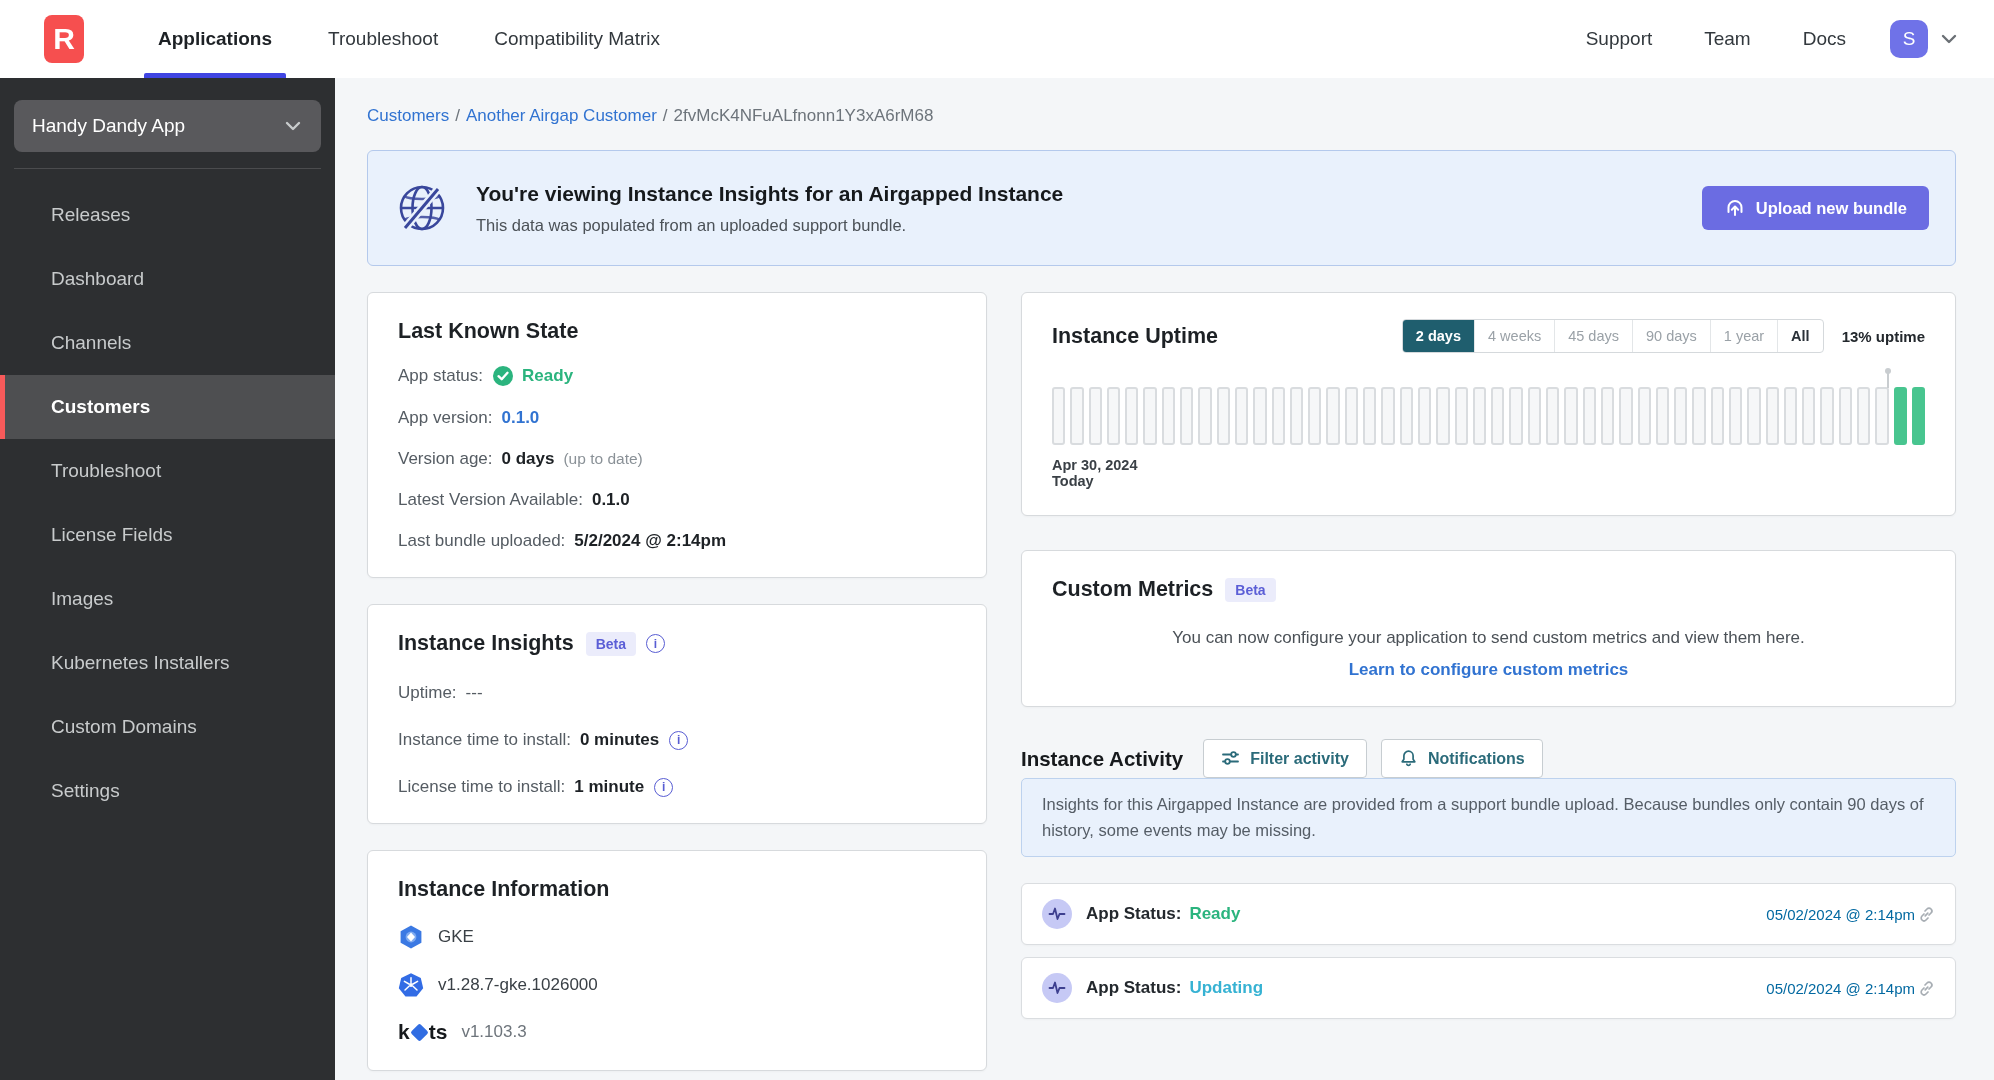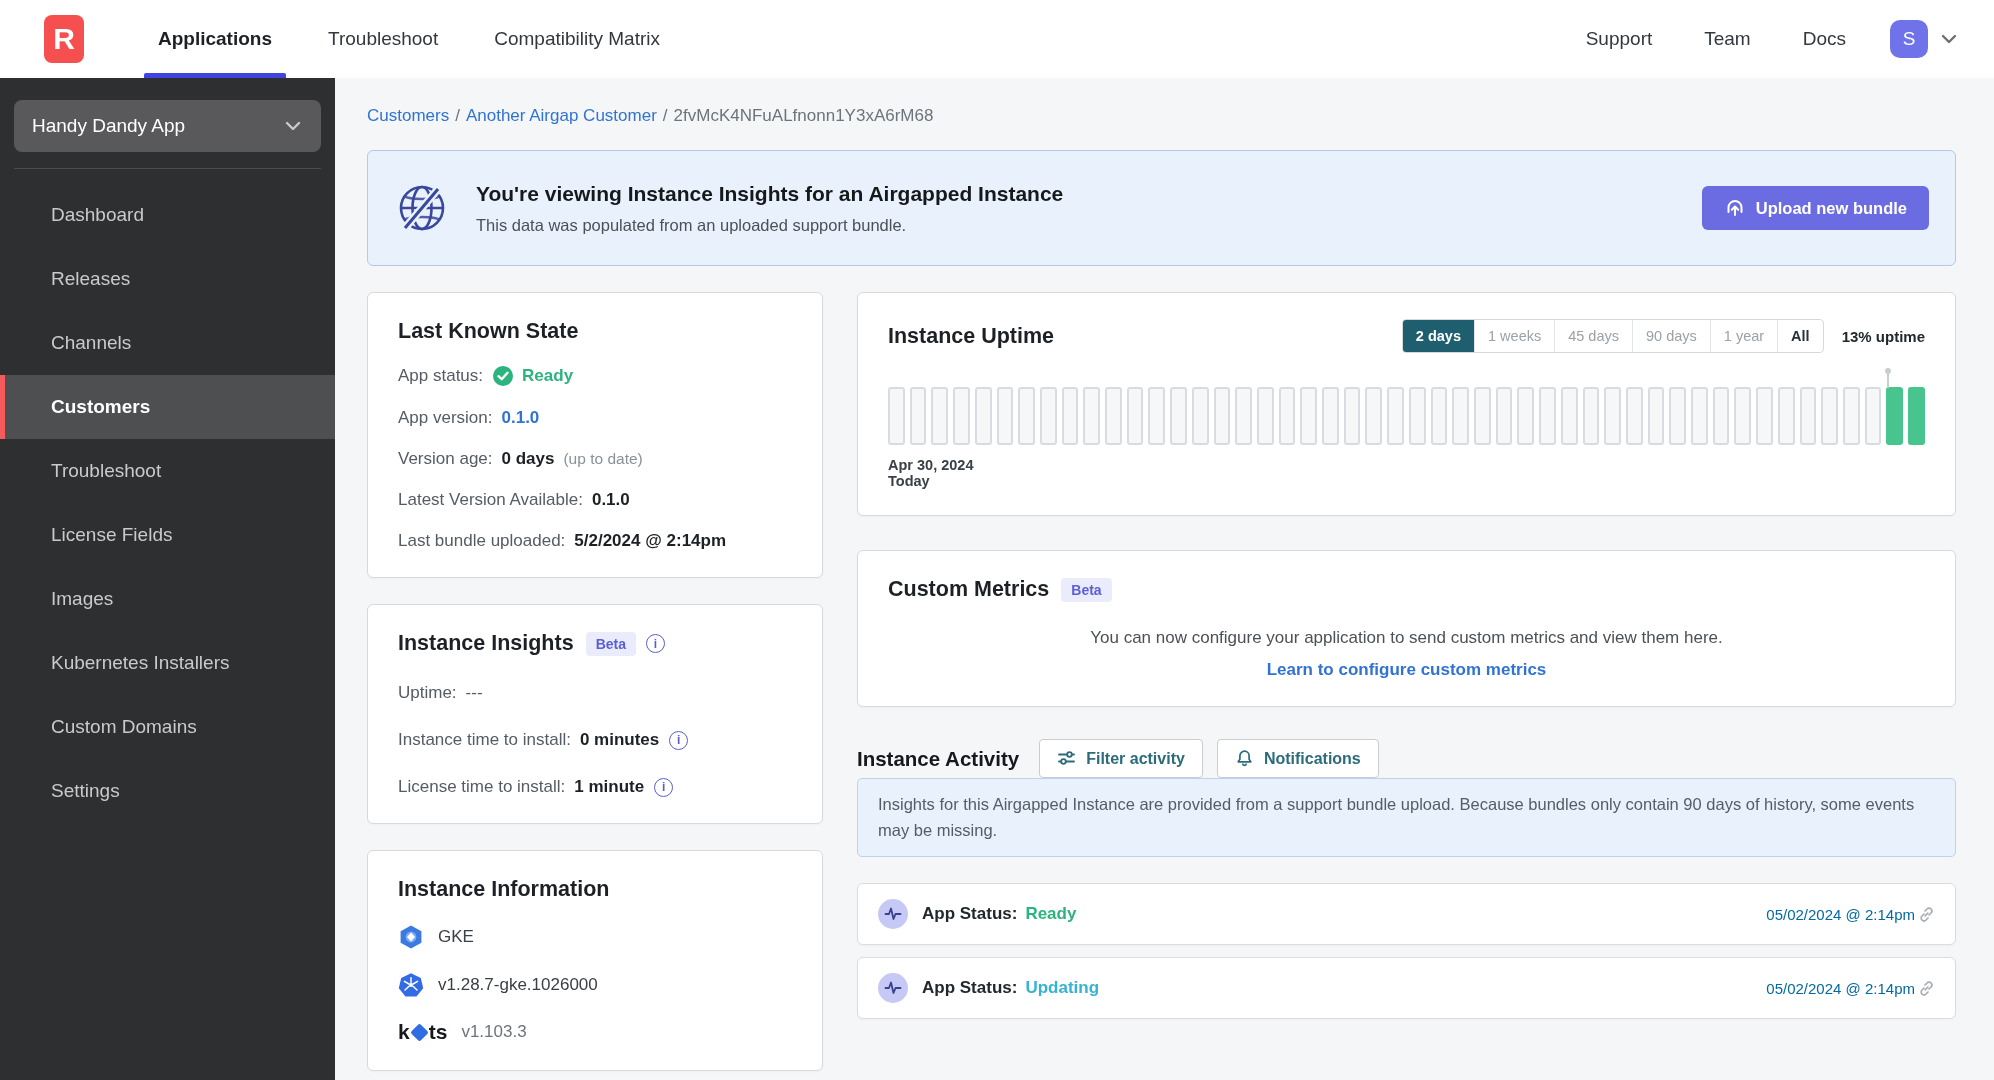--- a/index.html
+++ b/index.html
@@ -68,21 +68,21 @@
   .banner-icon { flex:none; margin-right:26px; display:flex; }
   .banner-title { font-size:21px; font-weight:bold; color:#16191c; }
   .banner-sub { font-size:16.5px; color:#4b5157; margin-top:10px; }
   .upload-btn {
     margin-left:auto; background:#6b6ce2; color:#fff; border:none; border-radius:6px;
     font-family:inherit; font-size:16.5px; font-weight:bold; padding:11px 22px;
     display:flex; align-items:center; gap:10px; cursor:pointer;
   }
   
   .columns { display:flex; gap:34px; margin-top:26px; align-items:flex-start; }
-  .col-left { width:456px; flex:none; display:flex; flex-direction:column; gap:26px; }
+  .col-left { width:620px; flex:none; display:flex; flex-direction:column; gap:26px; }
   .col-right { flex:1; min-width:0; }
   .card {
     background:#fff; border:1px solid #d7dadd; border-radius:6px; padding:26px 30px;
     box-shadow:0 1px 2px rgba(0,0,0,0.03);
   }
   .card-title { font-size:21.5px; font-weight:600; color:#1d2125; }
   
   .kv-row { margin-top:21px; font-size:17px; color:#555c63; display:flex; align-items:center; flex-wrap:wrap; }
   .kv-row .lbl { margin-right:9px; }
   .kv-val-bold { color:#1d2125; font-weight:bold; }
@@ -185,22 +185,22 @@
   <div class="app-selector">
     <span>Handy Dandy App</span>
     <span style="display:flex;">
       <svg width="20" height="20" viewBox="0 0 20 20">
           <path d="M4 7 L10 13 L16 7" fill="none" stroke="#c8cbcc" stroke-width="2.4" stroke-linecap="round" stroke-linejoin="round"></path>
         </svg>
     </span>
   </div>
   <div class="sidebar-divider"></div>
   <div id="sidebar-items">
+      <div class="side-item">Releases</div>
       <div class="side-item">Dashboard</div>
-      <div class="side-item">Releases</div>
       <div class="side-item">Channels</div>
       <div class="side-item active">Customers</div>
       <div class="side-item">Troubleshoot</div>
       <div class="side-item">License Fields</div>
       <div class="side-item">Images</div>
       <div class="side-item">Kubernetes Installers</div>
       <div class="side-item">Custom Domains</div>
       <div class="side-item">Settings</div>
     </div>
 </aside>
@@ -333,21 +333,21 @@
       </section>
     </div>
 
     <div class="col-right">
       <section class="card">
         <div class="uptime-header">
           <span class="card-title">Instance Uptime</span>
           <div class="uptime-controls">
             <div class="segmented" id="uptime-ranges">
                 <span class="segment active">2 days</span>
-                <span class="segment">1 weeks</span>
+                <span class="segment">4 weeks</span>
                 <span class="segment">45 days</span>
                 <span class="segment">90 days</span>
                 <span class="segment">1 year</span>
                 <span class="segment all">All</span>
               </div>
             <span class="uptime-pct">13% uptime</span>
           </div>
         </div>
         <div class="chart-wrap">
           <div class="chart-marker"></div>

